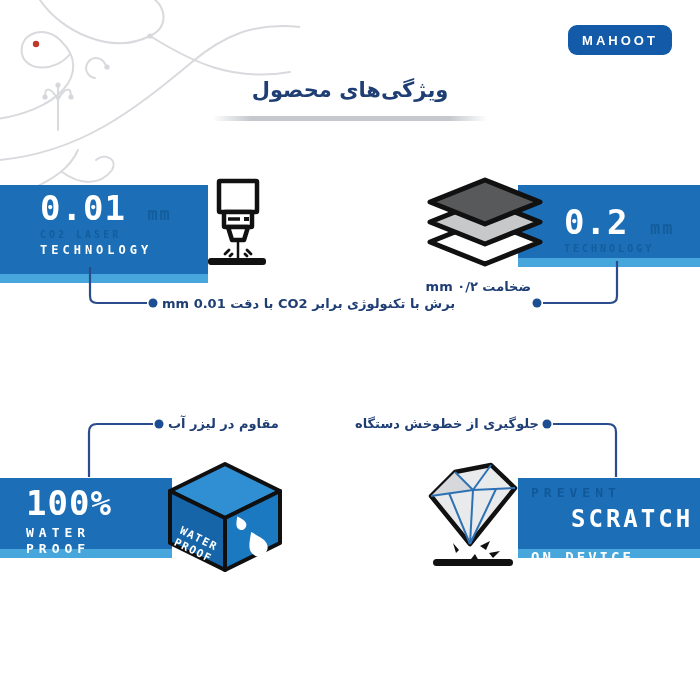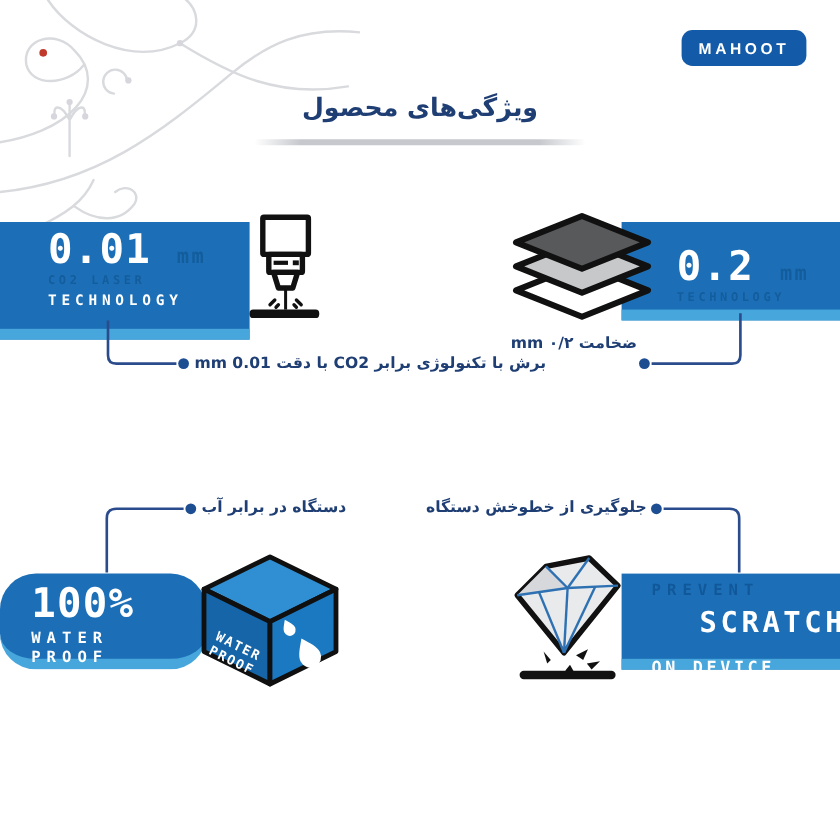--- a/index.html
+++ b/index.html
@@ -20,22 +20,22 @@
   
   .banner{position:absolute;background:#1c6fb6;border-bottom:9px solid #47a7dc;
         box-sizing:border-box;z-index:1;color:#fff;font-family:"DejaVu Sans Mono",monospace;}
   .banner .big{font-weight:bold;font-size:34px;line-height:1;letter-spacing:1px;white-space:nowrap;}
   .banner .ghost-unit{font-size:17px;font-weight:bold;color:#135d9d;letter-spacing:2px;}
   .banner .row1{font-size:13px;font-weight:bold;letter-spacing:4px;margin-top:3px;}
   .banner .ghost-line{font-size:10px;font-weight:bold;letter-spacing:3px;color:#135d9d;margin-top:4px;}
   .banner .row2{font-size:12px;font-weight:bold;letter-spacing:4px;margin-top:3px;}
   .banner-accuracy{left:0;top:185px;width:208px;height:98px;padding:6px 0 0 40px;}
   .banner-ultrathin{left:518px;right:0;top:185px;width:182px;height:82px;padding:20px 0 0 46px;}
-  .banner-waterproof{left:0;top:478px;width:172px;height:80px;padding:8px 0 0 26px;border-radius:30px;}
-  .banner-scratch{left:518px;top:478px;width:182px;height:80px;padding:7px 0 0 25px;}
+  .banner-waterproof{left:0;top:478px;width:172px;height:80px;padding:8px 0 0 26px;}
+  .banner-scratch{left:518px;top:478px;width:182px;height:80px;padding:7px 0 0 13px;}
   .banner-scratch .prevent{font-size:13px;font-weight:bold;letter-spacing:5px;color:#11589a;}
   .banner-scratch .scratch{font-size:24px;font-weight:bold;letter-spacing:3px;margin-top:5px;white-space:nowrap;margin-left:40px;}
   .banner-scratch .ondevice{font-size:14px;font-weight:bold;letter-spacing:3px;margin-top:16px;white-space:nowrap;}
   .banner-waterproof .wp{font-size:13px;font-weight:bold;letter-spacing:5px;line-height:1.25;}
   
   .icon-abs{position:absolute;z-index:2;}
   
   .connectors{position:absolute;inset:0;z-index:2;pointer-events:none;}
   
   .caption{position:absolute;z-index:3;color:#1e3e74;font-size:13px;font-weight:600;
@@ -179,16 +179,16 @@
       <circle cx="547" cy="424" r="4.5"></circle>
     </g>
   </svg>
 
   <div class="caption cap-accuracy">
     <span>برش با تکنولوژی برابر </span><span class="b">CO2</span><span> با دقت </span><span class="b">0.01</span><span> mm</span>
   </div>
   <div class="caption cap-ultrathin">
     <span>ضخامت </span><span class="b">۰/۲</span><span> mm</span>
   </div>
-  <div class="caption cap-waterproof">دستگاه در برابر آب</div>
+  <div class="caption cap-waterproof">مقاوم در لیزر آب</div>
   <div class="caption cap-scratch">جلوگیری از خطوخش دستگاه</div>
 
 </div>
 
 </body></html>

